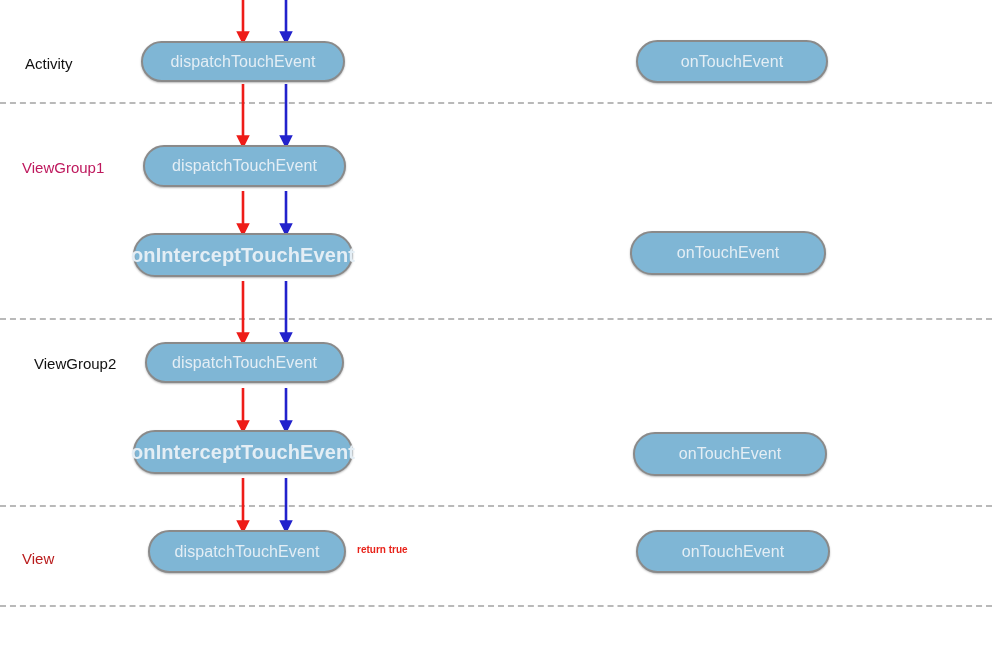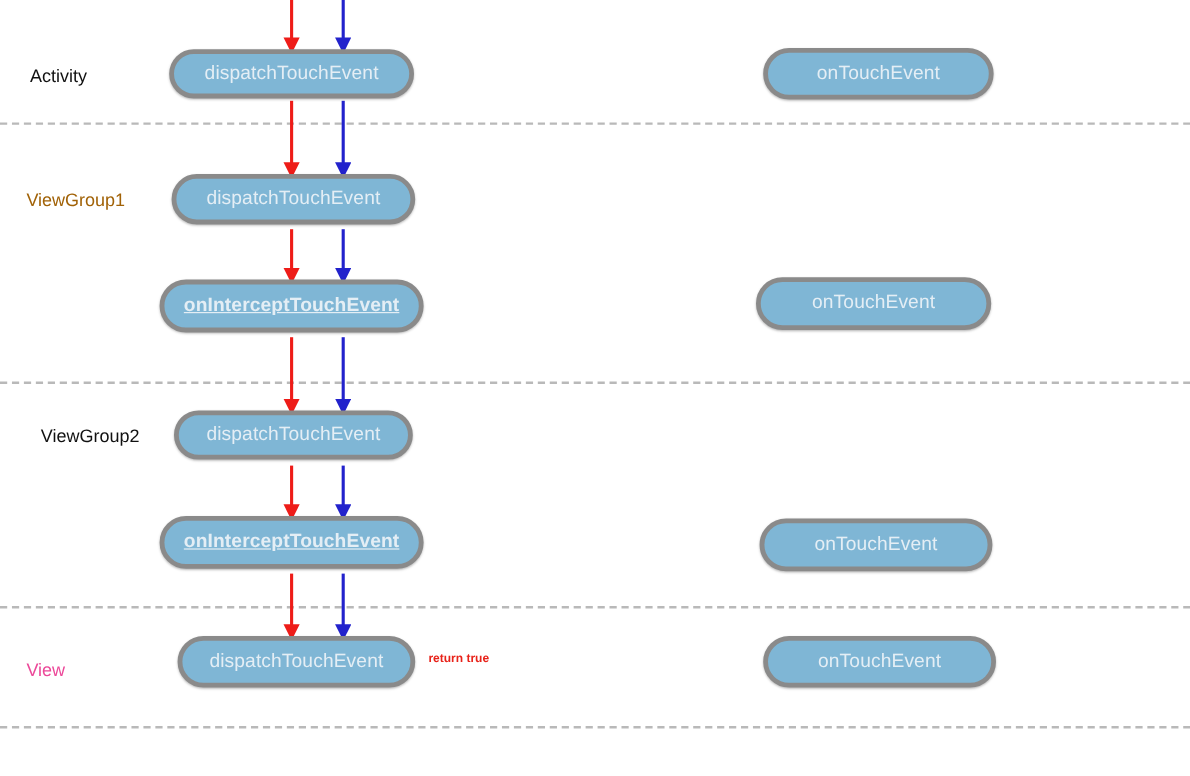--- a/index.html
+++ b/index.html
@@ -34,35 +34,34 @@
     color: #111111;
     white-space: nowrap;
     line-height: 1;
   }
 
   
   .pill {
     position: absolute;
     box-sizing: border-box;
     background: #7fb6d5;
-    border: 4px solid #0f172a;
+    border: 2px solid #0f172a;
     border-radius: 999px;
     display: flex;
     align-items: center;
     justify-content: center;
     color: #e4eef5;
     font-size: 16px;
     letter-spacing: 0.1px;
     white-space: nowrap;
     box-shadow: 0 1px 2px rgba(0,0,0,0.28);
   }
   .pill.bold {
     font-weight: bold;
-    font-size: 16px;
-    text-decoration: underline;
+    font-size: 20px;
   }
 
   
   .annotation {
     position: absolute;
     font-size: 10px;
     font-weight: bold;
     white-space: nowrap;
     line-height: 1;
   }
@@ -84,23 +83,23 @@
 
   <div id="dividers">
       <div class="lane-divider" style="top: 102px; border-top-color: rgb(185, 185, 185);"></div>
       <div class="lane-divider" style="top: 318px; border-top-color: rgb(185, 185, 185);"></div>
       <div class="lane-divider" style="top: 505px; border-top-color: rgb(185, 185, 185);"></div>
       <div class="lane-divider" style="top: 605px; border-top-color: rgb(185, 185, 185);"></div>
     </div>
 
   <div id="labels">
       <div class="lane-label" style="left: 25px; top: 56px; color: rgb(17, 17, 17);">Activity</div>
-      <div class="lane-label" style="left: 22px; top: 160px; color: #a16207;">ViewGroup1</div>
+      <div class="lane-label" style="left: 22px; top: 160px; color: #be185d;">ViewGroup1</div>
       <div class="lane-label" style="left: 34px; top: 356px; color: rgb(17, 17, 17);">ViewGroup2</div>
-      <div class="lane-label" style="left: 22px; top: 551px; color: #ec4899;">View</div>
+      <div class="lane-label" style="left: 22px; top: 551px; color: #b91c1c;">View</div>
     </div>
 
   <svg id="arrow-layer" viewBox="0 0 992 647" width="992" height="647" xmlns="http://www.w3.org/2000/svg">
     <defs>
       <marker id="head-red" viewBox="0 0 10 10" refX="5" refY="5" markerWidth="5.2" markerHeight="5.2" orient="auto-start-reverse">
         <path d="M 0 0 L 10 5 L 0 10 z" fill="#ee1c18"></path>
       </marker>
       <marker id="head-blue" viewBox="0 0 10 10" refX="5" refY="5" markerWidth="5.2" markerHeight="5.2" orient="auto-start-reverse">
         <path d="M 0 0 L 10 5 L 0 10 z" fill="#2222cc"></path>
       </marker>

